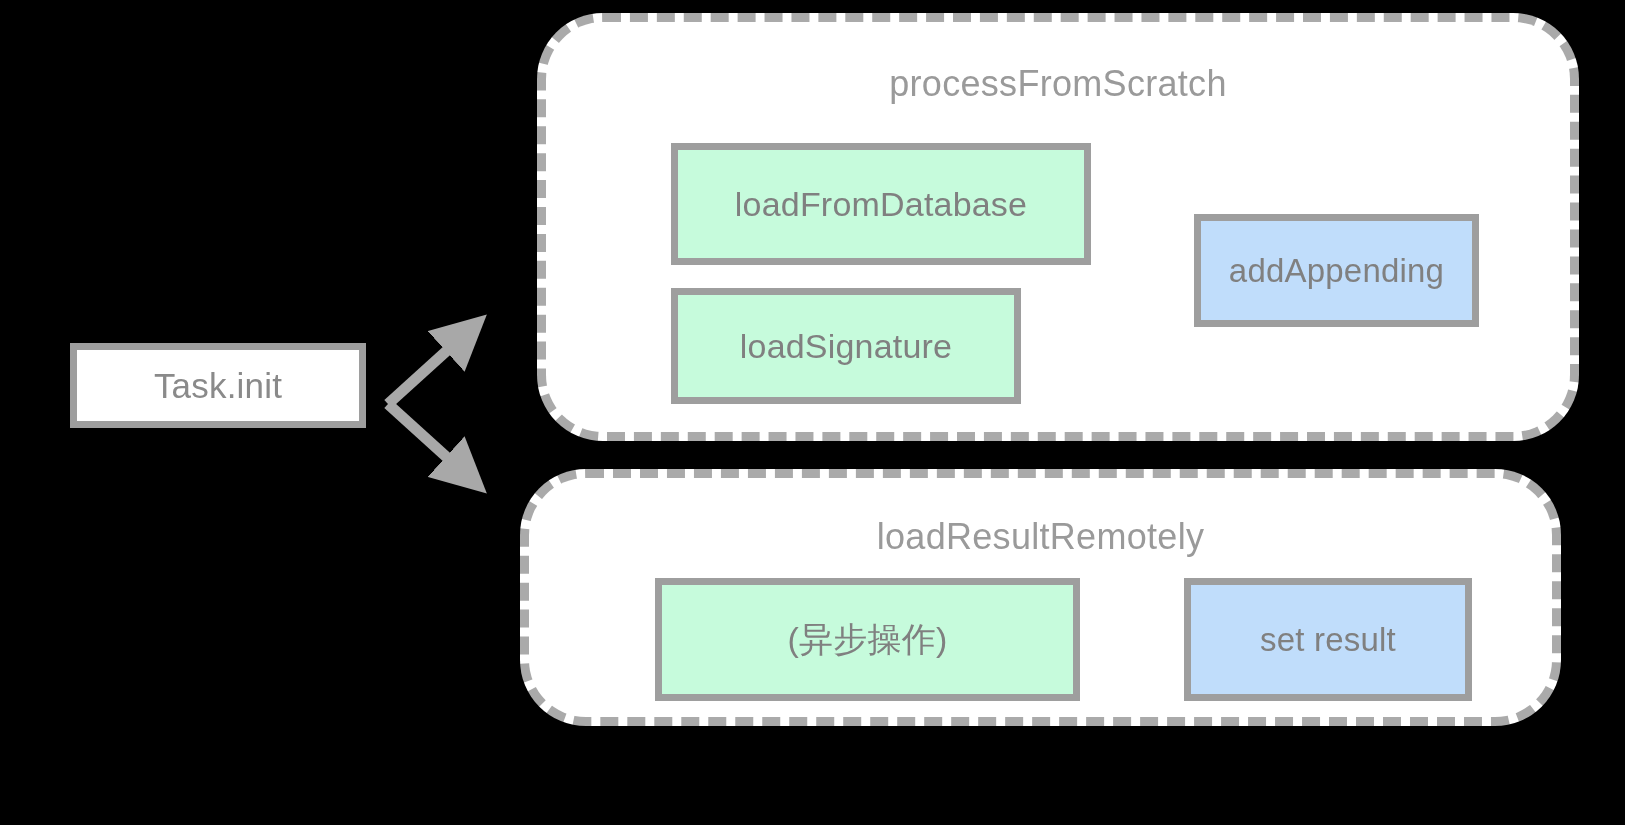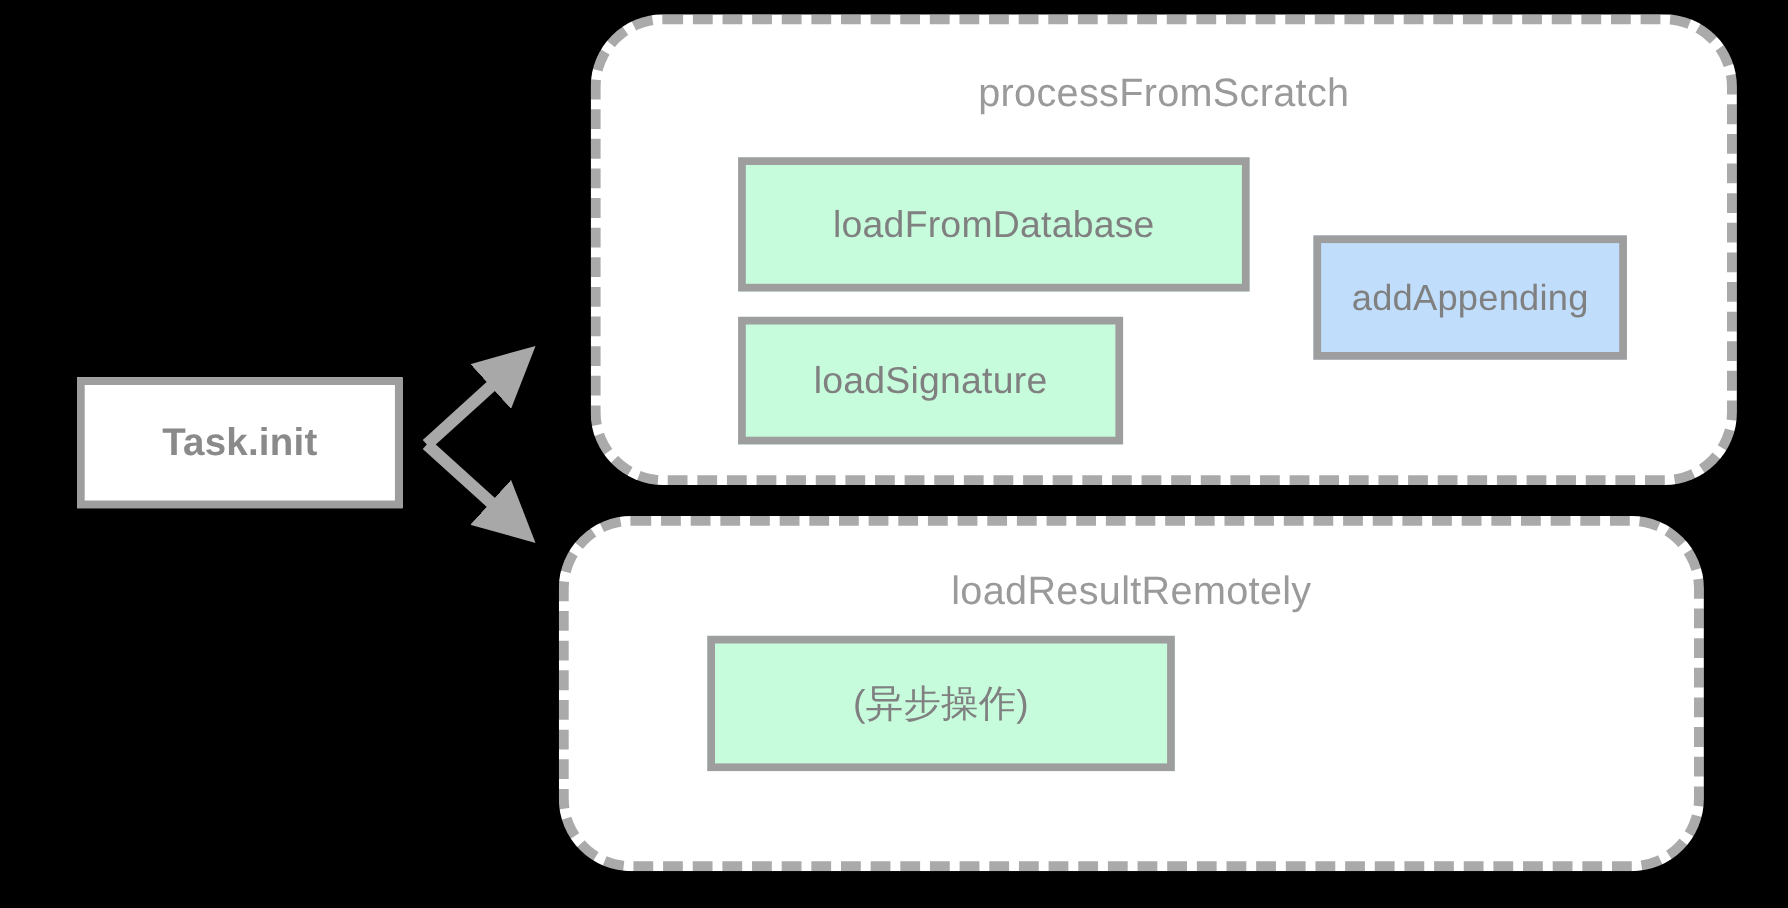--- a/index.html
+++ b/index.html
@@ -30,66 +30,65 @@
     text-align: center;
     color: #808080;
     letter-spacing: 0.2px;
   }
 
   
   #task-init {
     left: 70px;
     top: 343px;
     width: 296px;
-    height: 119px;
+    height: 85px;
     background: #ffffff;
     font-size: 35px;
     color: #8a8a8a;
-    font-weight: bold;
   }
 
   
   .group {
     position: absolute;
     box-sizing: border-box;
     background: #ffffff;
     border: 9px dashed #aaaaaa;
     border-radius: 66px;
   }
   #group-scratch {
     left: 509px;
     top: 13px;
     width: 1042px;
     height: 428px;
     margin-left: 28px;
   }
   #group-remote {
-    left: 508px;
+    left: 520px;
     top: 469px;
     width: 1041px;
-    height: 323px;
+    height: 257px;
   }
 
   .group-title {
     position: absolute;
     left: 0;
     right: 0;
     text-align: center;
     color: #9a9a9a;
     font-size: 36px;
     letter-spacing: 0.3px;
   }
   #group-scratch .group-title { top: 41px; }
   #group-remote  .group-title { top: 38px; }
 
   
   .node-green { background: #c6fbdc; font-size: 34px; }
   .node-blue  { background: #c0ddfb; font-size: 33px; }
 
-  #node-load-db      { left: 125px; top: 121px; width: 465px; height: 122px; }
+  #node-load-db      { left: 125px; top: 121px; width: 420px; height: 122px; }
   #node-load-sig     { left: 125px; top: 266px; width: 350px; height: 116px; }
   #node-add-append   { left: 648px; top: 192px; width: 285px; height: 113px; }
 
   #node-async-op     { left: 126px; top: 100px; width: 425px; height: 123px; text-align: center; }
   #node-set-result   { left: 655px; top: 100px; width: 288px; height: 123px; }
 
   
   #arrows {
     position: absolute;
     left: 0;
@@ -136,15 +135,18 @@
   </div>
 
   <div class="group" id="group-remote">
 
     <div class="group-title">loadResultRemotely</div>
 
     <div class="node node-green" id="node-async-op">
       <span>(异步操作)</span>
     </div>
 
+    <div class="node node-blue" id="node-set-result">
+      <span>set result</span>
+    </div>
   </div>
 
 </div>
 
 </body></html>

